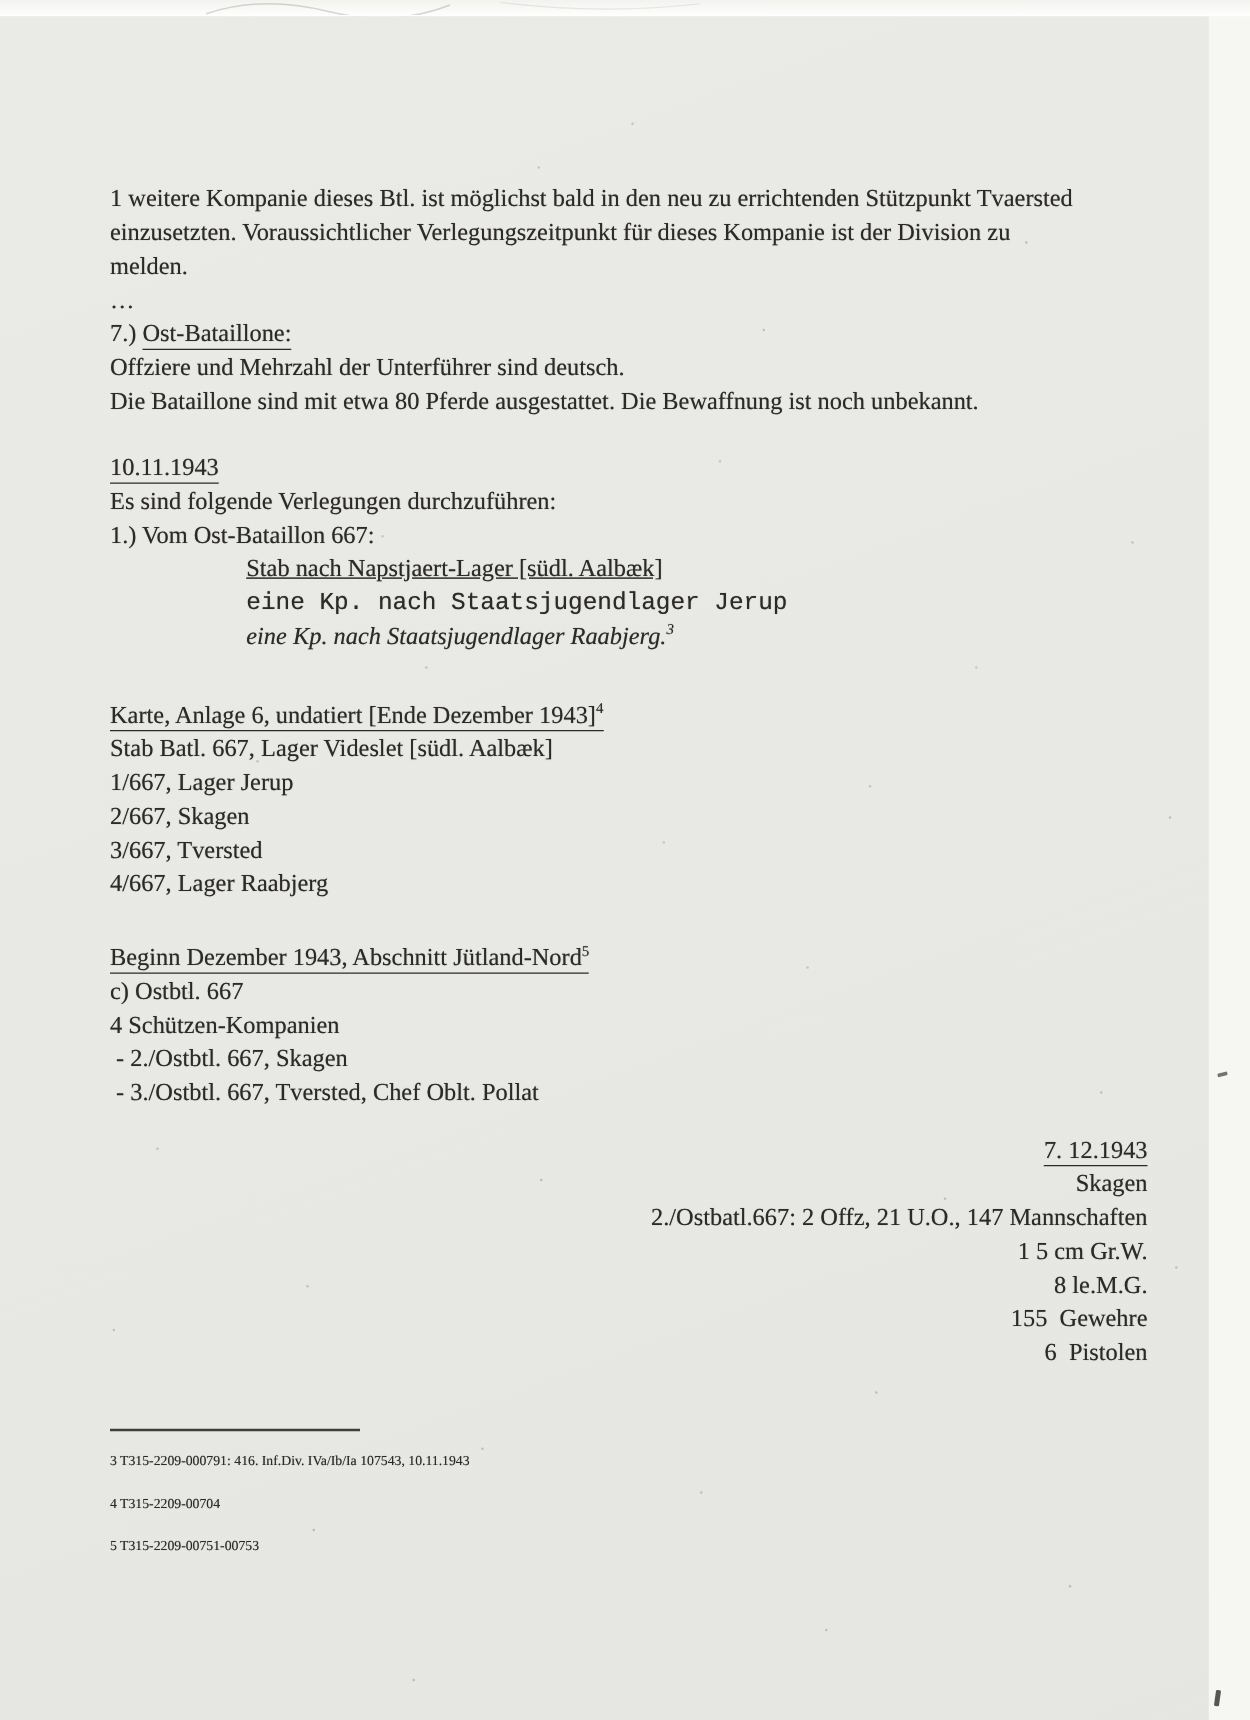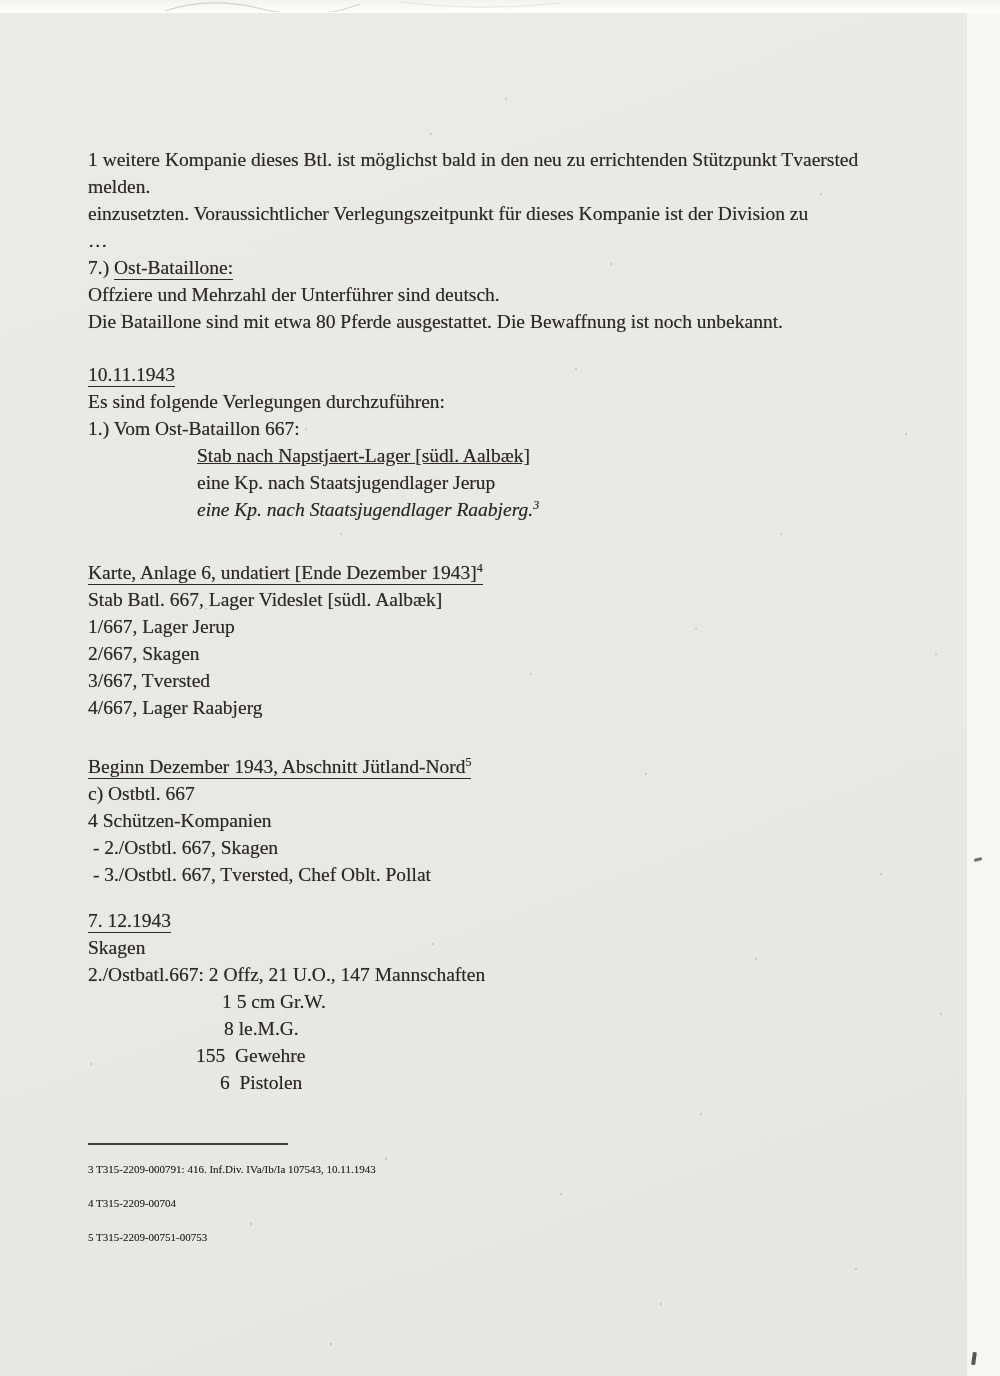--- a/index.html
+++ b/index.html
@@ -84,21 +84,21 @@
     width: 830px;
     color: #2b2a26;
     font-size: 19.5px;
     line-height: 27px;
     text-shadow: 0 0 0.7px rgba(43,42,38,.55);
   }
   .doc-line { white-space: pre-wrap; }
   .doc-block.b1 { margin-top: 26px; }
   .doc-block.b2 { margin-top: 36px; }
   .doc-block.b3 { margin-top: 32px; }
-  .doc-block.b4 { margin-top: 19px; }
+  .doc-block.b4 { margin-top: 19px; text-align: right; }
   .u { border-bottom: 1.5px solid #2b2a26; padding-bottom: 1px; }
   .sup {
     font-size: 12px;
     vertical-align: super;
     line-height: 0;
   }
   .footnotes {
     position: absolute;
     left: 88px; top: 1143px;
     color: #2b2a26;
@@ -123,33 +123,33 @@
     </svg>
   </div>
 
   <div class="paper">
     <div class="speckles"></div>
   </div>
 
   <div class="doc-content" id="doc-content">
       <div class="doc-block b0">
         <div class="doc-line"><span>1 weitere Kompanie dieses Btl. ist möglichst bald in den neu zu errichtenden Stützpunkt Tvaersted</span></div>
+        <div class="doc-line"><span>einzusetzten. Voraussichtlicher Verlegungszeitpunkt für dieses Kompanie ist der Division zu</span></div>
         <div class="doc-line"><span>melden.</span></div>
-        <div class="doc-line"><span>einzusetzten. Voraussichtlicher Verlegungszeitpunkt für dieses Kompanie ist der Division zu</span></div>
         <div class="doc-line"><span>…</span></div>
         <div class="doc-line"><span>7.) </span><span class="u">Ost-Bataillone:</span></div>
         <div class="doc-line"><span>Offziere und Mehrzahl der Unterführer sind deutsch.</span></div>
         <div class="doc-line"><span>Die Bataillone sind mit etwa 80 Pferde ausgestattet. Die Bewaffnung ist noch unbekannt.</span></div>
       </div>
       <div class="doc-block b1">
         <div class="doc-line"><span class="u">10.11.1943</span></div>
         <div class="doc-line"><span>Es sind folgende Verlegungen durchzuführen:</span></div>
         <div class="doc-line"><span>1.) Vom Ost-Bataillon 667:</span></div>
         <div class="doc-line" style="padding-left: 109px; text-decoration: underline;"><span>Stab nach Napstjaert-Lager [südl. Aalbæk]</span></div>
-        <div class="doc-line" style="padding-left: 109px;"><span>eine Kp. nach Staatsjugendlager Jerup</span></div>
+        <div class="doc-line" style="padding-left: 109px; font-family: Liberation Mono, monospace;"><span>eine Kp. nach Staatsjugendlager Jerup</span></div>
         <div class="doc-line" style="padding-left: 109px; font-style: italic;"><span>eine Kp. nach Staatsjugendlager Raabjerg.</span><span class="sup">3</span></div>
       </div>
       <div class="doc-block b2">
         <div class="doc-line"><span class="u">Karte, Anlage 6, undatiert [Ende Dezember 1943]<span class="sup">4</span></span></div>
         <div class="doc-line"><span>Stab Batl. 667, Lager Videslet [südl. Aalbæk]</span></div>
         <div class="doc-line"><span>1/667, Lager Jerup</span></div>
         <div class="doc-line"><span>2/667, Skagen</span></div>
         <div class="doc-line"><span>3/667, Tversted</span></div>
         <div class="doc-line"><span>4/667, Lager Raabjerg</span></div>
       </div>

